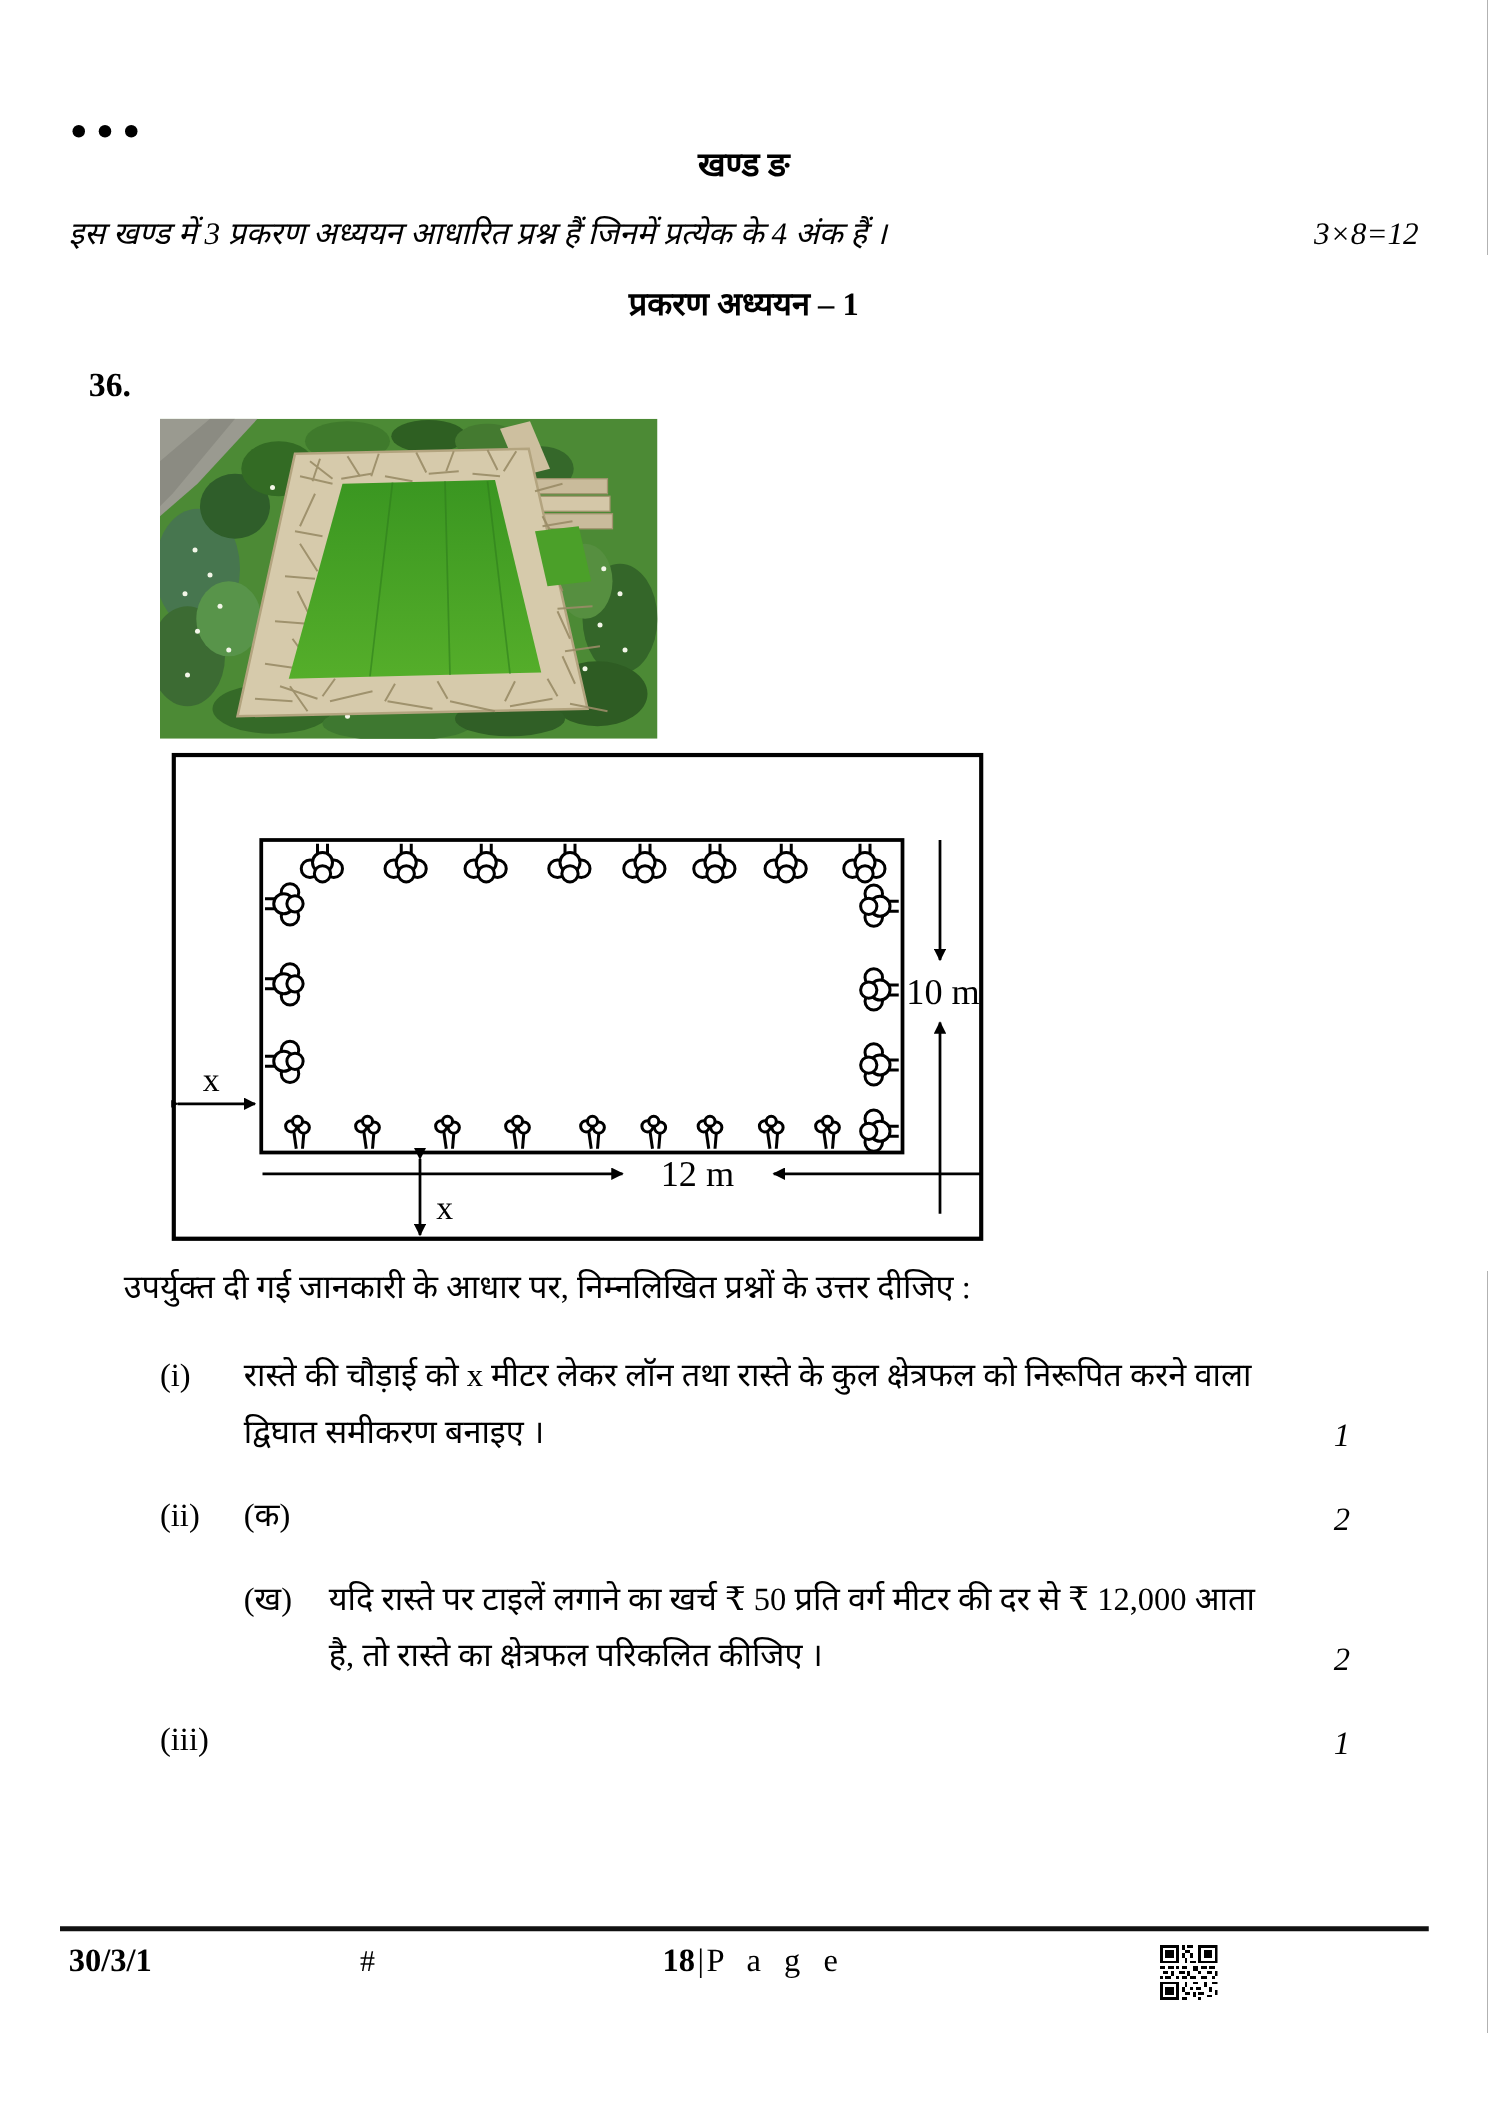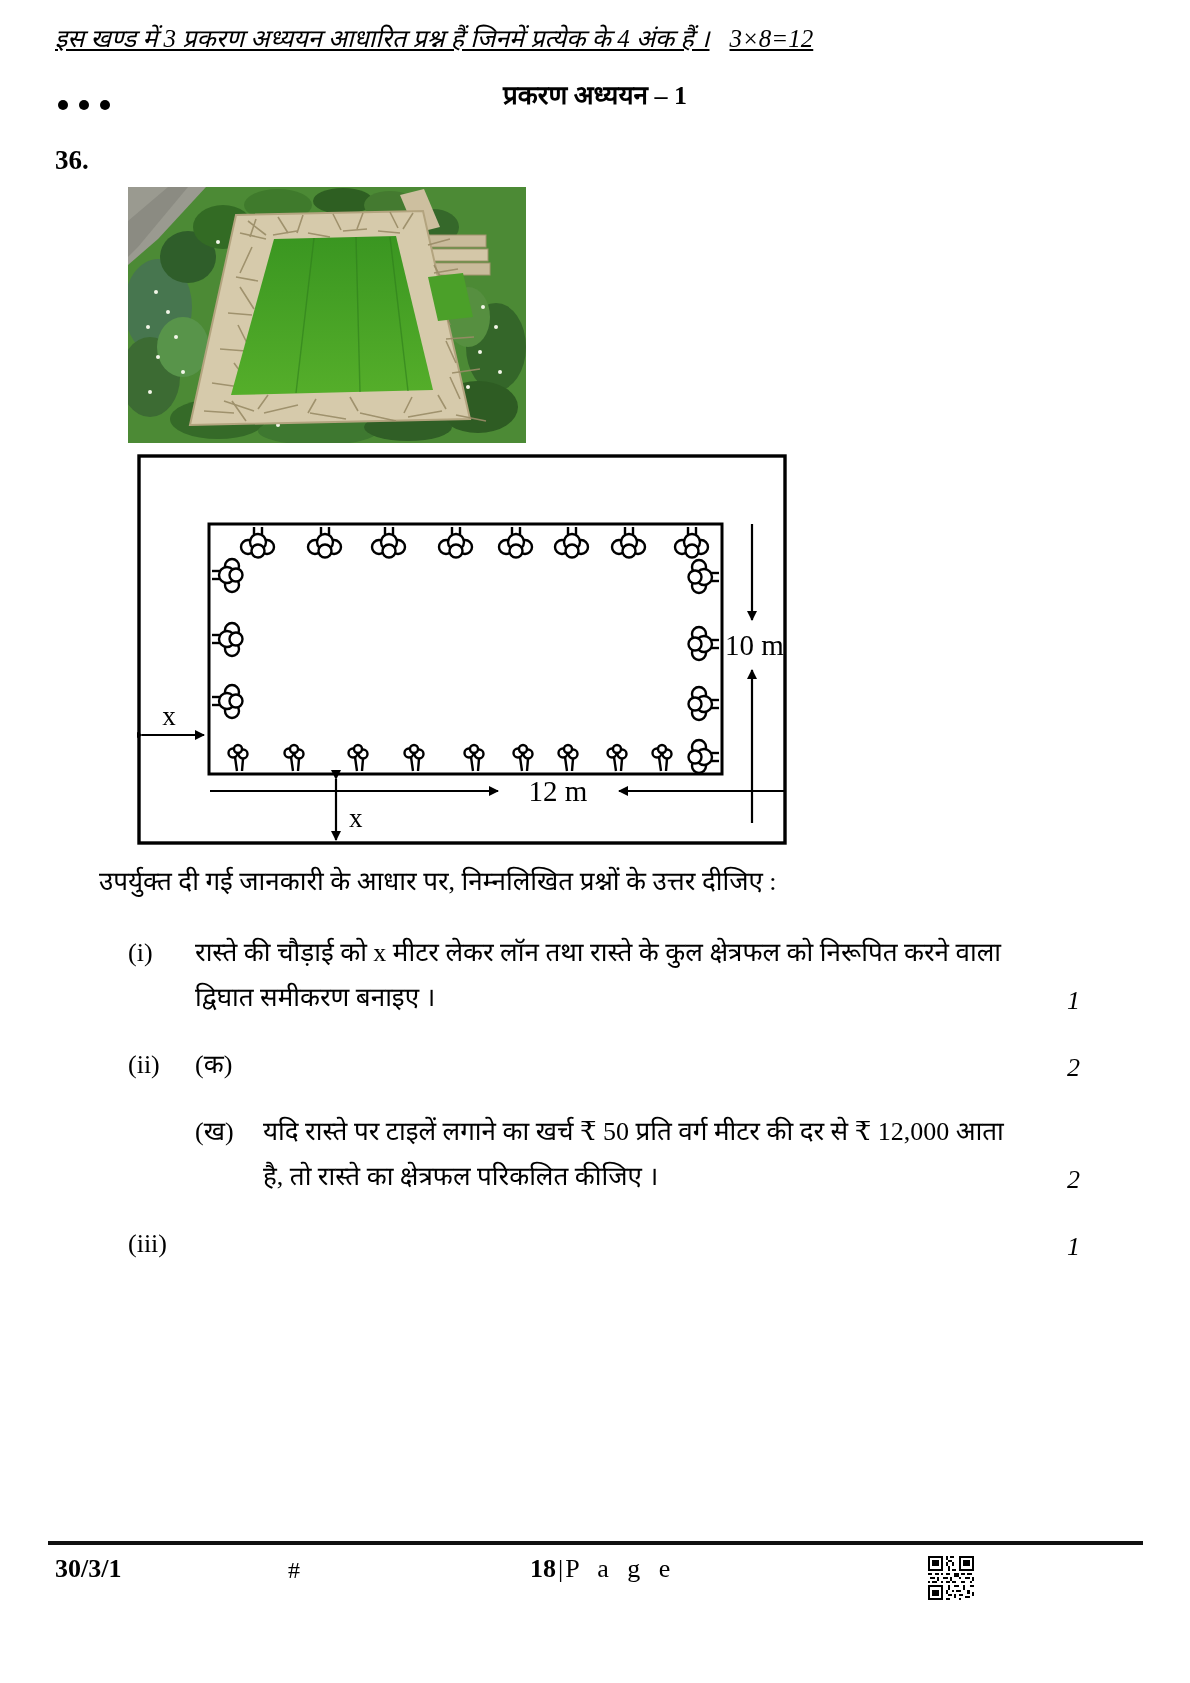--- a/index.html
+++ b/index.html
@@ -11,25 +11,25 @@
     font-family:"Liberation Serif","DejaVu Serif",serif;
     color:#000;
     overflow:hidden;
   }
   .content{padding:0 55px;}
   
   .dots{position:absolute;left:58px;top:100px;display:flex;gap:11px;}
   .dots i{width:10px;height:10px;border-radius:50%;background:#000;display:block;}
   
   .section-title{margin:0;padding-top:116px;text-align:center;font-size:27px;font-weight:bold;line-height:1.2;}
-  .instruction-row{display:flex;justify-content:flex-start;align-items:baseline;margin-top:20px;font-size:25px;font-style:italic;text-decoration:underline;}
+  .instruction-row{display:flex;justify-content:space-between;align-items:baseline;margin-top:20px;font-size:25px;font-style:italic;}
   .instruction-row .marks-total{font-size:25px;white-space:nowrap;margin-left:20px;}
   .case-title{margin:0;margin-top:22px;text-align:center;font-size:26px;font-weight:bold;}
   
-  .q-block{display:flex;margin-top:26px;}
+  .q-block{display:flex;margin-top:26px;margin-left:16px;}
   .q-number{width:73px;flex:0 0 73px;font-weight:bold;font-size:27px;line-height:45px;}
   .q-intro{width:905px;font-size:26px;line-height:45px;}
   
   .photo-wrap{margin-left:73px;margin-top:4px;width:398px;height:256px;}
   .photo-wrap svg{display:block;width:100%;height:100%;}
   
   .diagram-wrap{margin-left:82px;margin-top:11px;width:650px;height:391px;}
   .diagram-wrap svg{display:block;width:100%;height:100%;}
   .diagram-wrap text{font-family:"Liberation Serif","DejaVu Serif",serif;}
   
@@ -60,20 +60,21 @@
 
 <div class="page">
 
   <div class="dots">
       <i></i>
       <i></i>
       <i></i>
     </div>
 
   <div class="content">
+    <h1 class="section-title">खण्ड ङ</h1>
 
     <div class="instruction-row">
       <span>इस खण्ड में 3 प्रकरण अध्ययन आधारित प्रश्न हैं जिनमें प्रत्येक के 4 अंक हैं ।</span>
       <span class="marks-total">3×8=12</span>
     </div>
 
     <h2 class="case-title">प्रकरण अध्ययन – 1</h2>
 
     <div class="q-block">
       <div class="q-number">36.</div>

